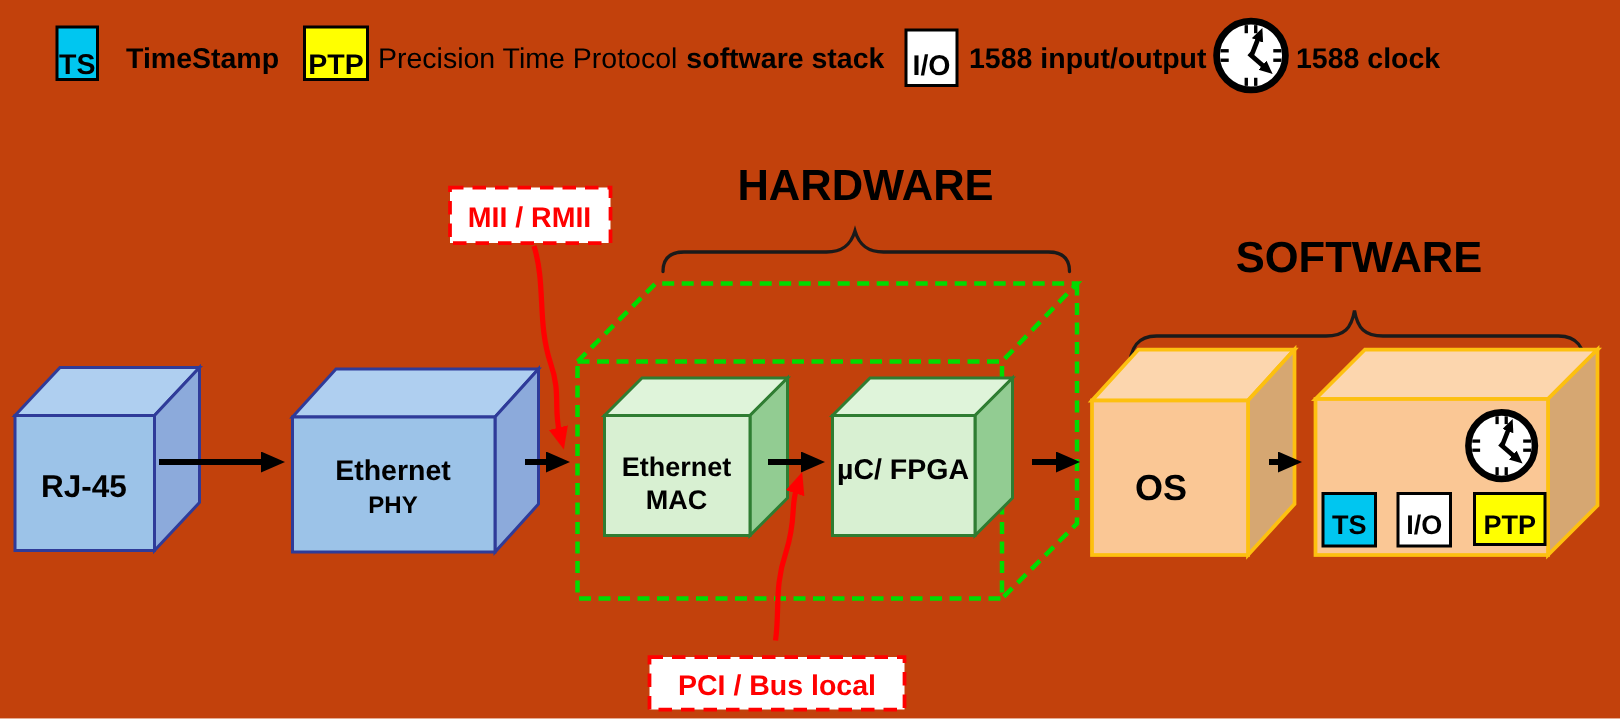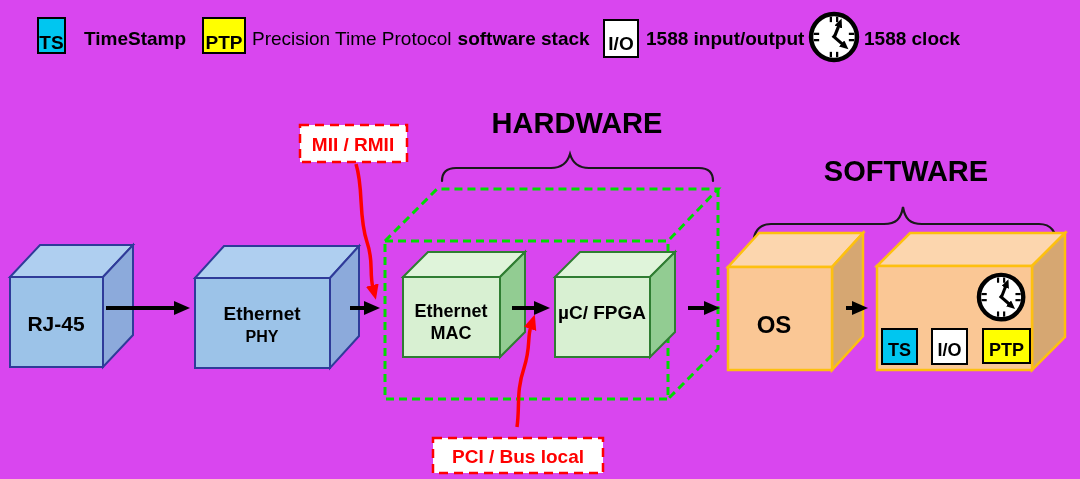--- a/index.html
+++ b/index.html
@@ -1,16 +1,16 @@
 <!DOCTYPE html>
 <html><head>
 <meta charset="utf-8">
 <style>
   html,body{margin:0;padding:0;background:#ffffff;}
-  .stage{position:relative;width:1080px;height:479px;background:#d946ef;overflow:hidden;}
+  .stage{position:relative;width:1080px;height:479px;background:#c2410c;overflow:hidden;}
   svg{display:block;}
   text{font-family:"Liberation Sans","DejaVu Sans",sans-serif;fill:#000;}
   .b{font-weight:bold;}
   .mid{text-anchor:middle;}
   .f19{font-size:19px;}
   .f18{font-size:18px;}
   .f16{font-size:16px;}
   .f21{font-size:21px;}
   .f24{font-size:24px;}
   .f29{font-size:29px;}

